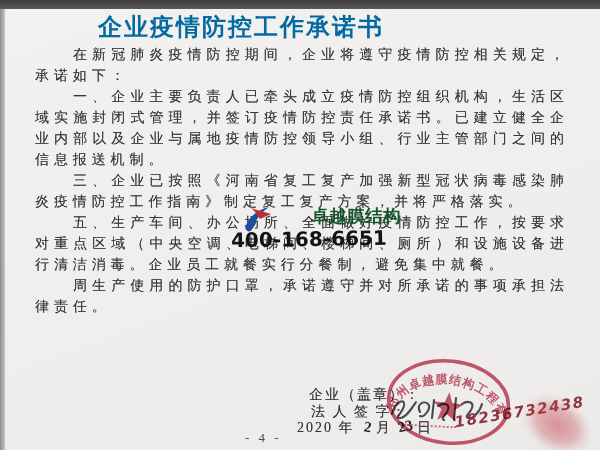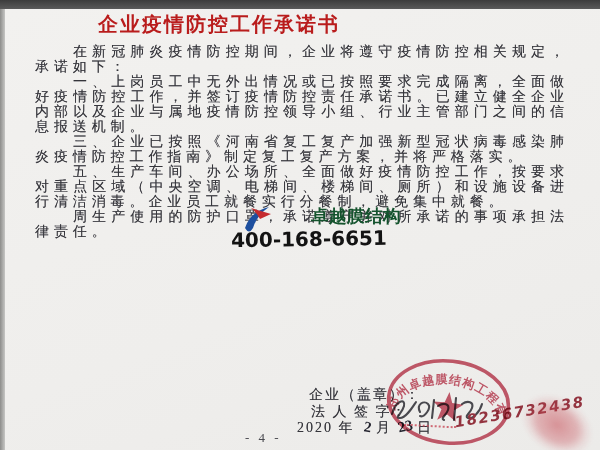--- a/index.html
+++ b/index.html
@@ -5,22 +5,22 @@
   html,body{margin:0;padding:0;}
   #shot{position:relative;width:600px;height:450px;background:#f1f0ee;overflow:hidden;
         font-family:"Liberation Serif","DejaVu Serif",serif;}
   .topbar{position:absolute;left:0;top:0;width:600px;height:9px;
           background:linear-gradient(#3c3c3c,#5a5a5a);}
   .leftstrip{position:absolute;left:0;top:9px;width:5px;height:441px;
           background:linear-gradient(to right,#8d8d8b,#c6c6c4);}
   .page{position:absolute;left:5px;top:9px;width:595px;height:441px;
         background:linear-gradient(160deg,#f2f1ef 0%,#efeeec 60%,#ecebe9 100%);}
   .doc-title{position:absolute;left:98px;top:11px;font-family:"DejaVu Sans","Liberation Sans",sans-serif;
-        font-weight:bold;font-size:20px;letter-spacing:2px;color:#b91c1c;white-space:nowrap;}
-  .bodytext{position:absolute;left:35px;top:44px;width:534px;font-size:14px;line-height:15px;
+        font-weight:bold;font-size:24px;letter-spacing:2px;color:#0369a1;white-space:nowrap;}
+  .bodytext{position:absolute;left:35px;top:44px;width:534px;font-size:14px;line-height:21px;
         letter-spacing:4.9px;color:#35353b;text-align:justify;text-justify:inter-character;
         text-shadow:0 0 .4px rgba(20,20,30,.45);}
   .bodytext p{margin:0;text-indent:38px;}
   
   .wm-brand{position:absolute;left:271px;top:204px;font-family:"DejaVu Sans","Liberation Sans",sans-serif;
         font-weight:bold;font-size:17.5px;letter-spacing:.5px;color:#14532d;z-index:5;margin-left:40px;}
   .wm-phone{position:absolute;left:231px;top:227px;font-family:"DejaVu Sans","Liberation Sans",sans-serif;
         font-weight:bold;font-size:20px;letter-spacing:0;color:#131313;z-index:5;transform:rotate(-1deg);}
   .wm-logo{position:absolute;left:236px;top:201px;z-index:5;}
   
@@ -52,21 +52,21 @@
 
 <div id="shot">
   <div class="topbar"></div>
   <div class="leftstrip"></div>
   <div class="page"></div>
 
   <div class="doc-title">企业疫情防控工作承诺书</div>
 
   <div class="bodytext">
     <p>在新冠肺炎疫情防控期间，企业将遵守疫情防控相关规定，承诺如下：</p>
-    <p>一、上岗员工中无外出情况或已按照要求完成隔离，全面做好疫情防控工作，并签订疫情防控责任承诺书。已建立健全企业内部以及企业与属地疫情防控领导小组、行业主管部门之间的信息报送机制。</p>
+    <p>一、企业主要负责人已牵头成立疫情防控组织机构，生活区域实施封闭式管理，并签订疫情防控责任承诺书。已建立健全企业内部以及企业与属地疫情防控领导小组、行业主管部门之间的信息报送机制。</p>
     <p>三、企业已按照《河南省复工复产加强新型冠状病毒感染肺炎疫情防控工作指南》制定复工复产方案，并将严格落实。</p>
     <p>五、生产车间、办公场所、全面做好疫情防控工作，按要求对重点区域（中央空调、电梯间、楼梯间、厕所）和设施设备进行清洁消毒。企业员工就餐实行分餐制，避免集中就餐。</p>
     <p>周生产使用的防护口罩，承诺遵守并对所承诺的事项承担法律责任。</p>
   </div>
 
   <svg class="wm-logo" width="37" height="37" viewBox="0 0 37 37">
     <path d="M9,27 Q14,11 33,6 Q21,14 17,27 Q13,34 9,27 Z" fill="#1d4f9f"></path>
     <path d="M15,7 L35,13 L24,18 Q20,11 15,7 Z" fill="#c52b2f"></path>
   </svg>
   <div class="wm-brand">卓越膜结构</div>

